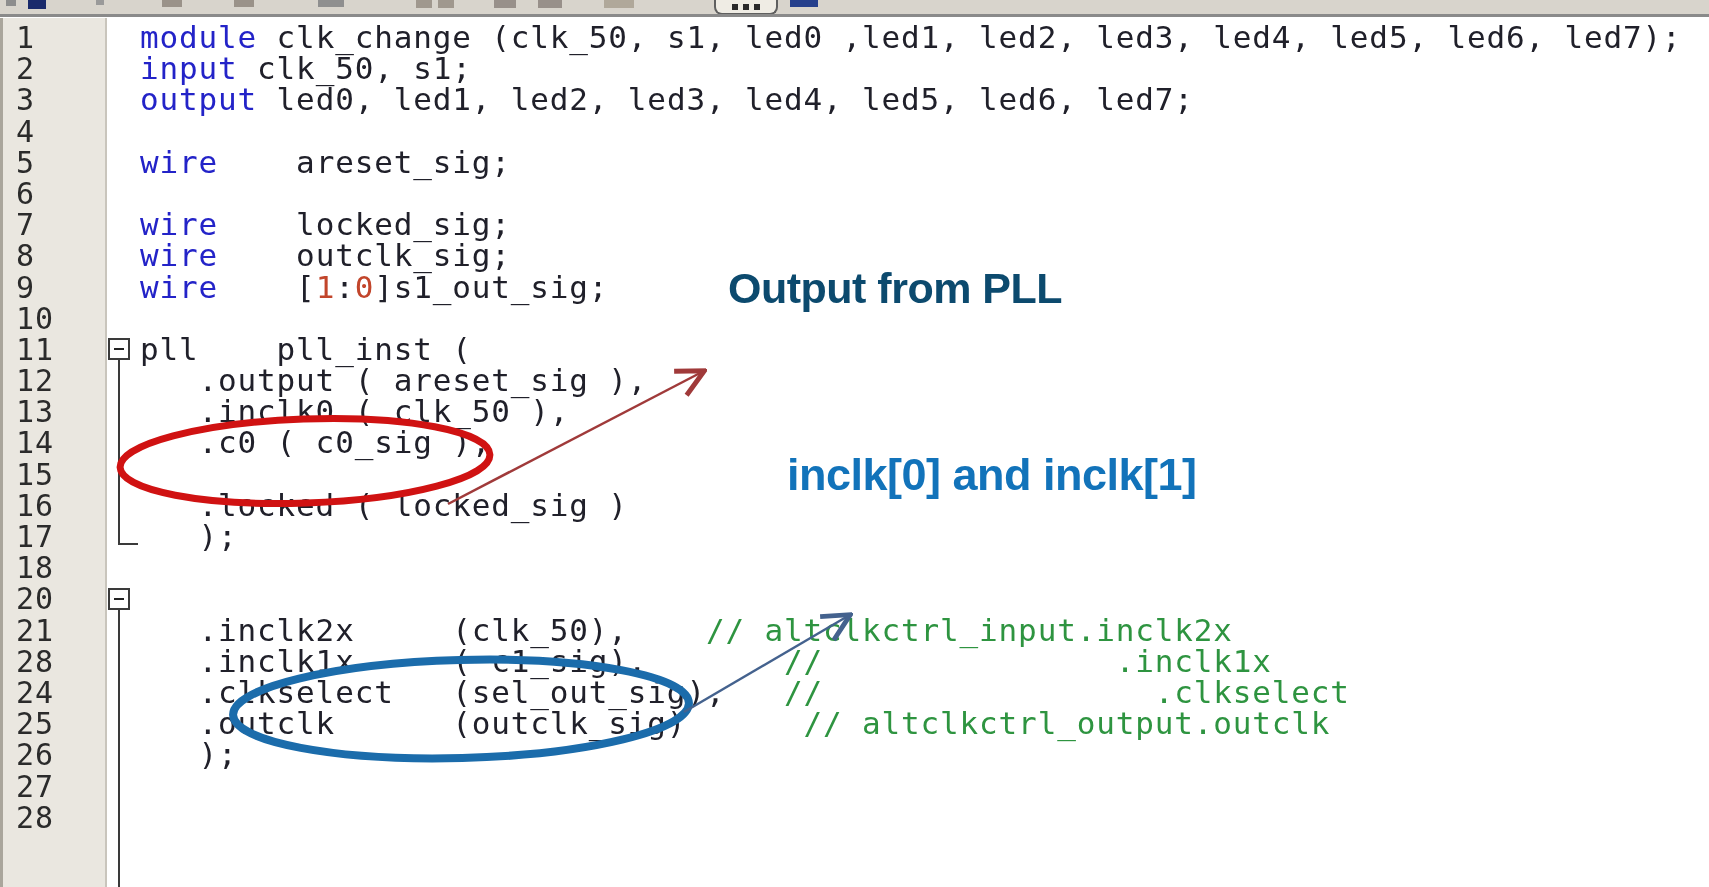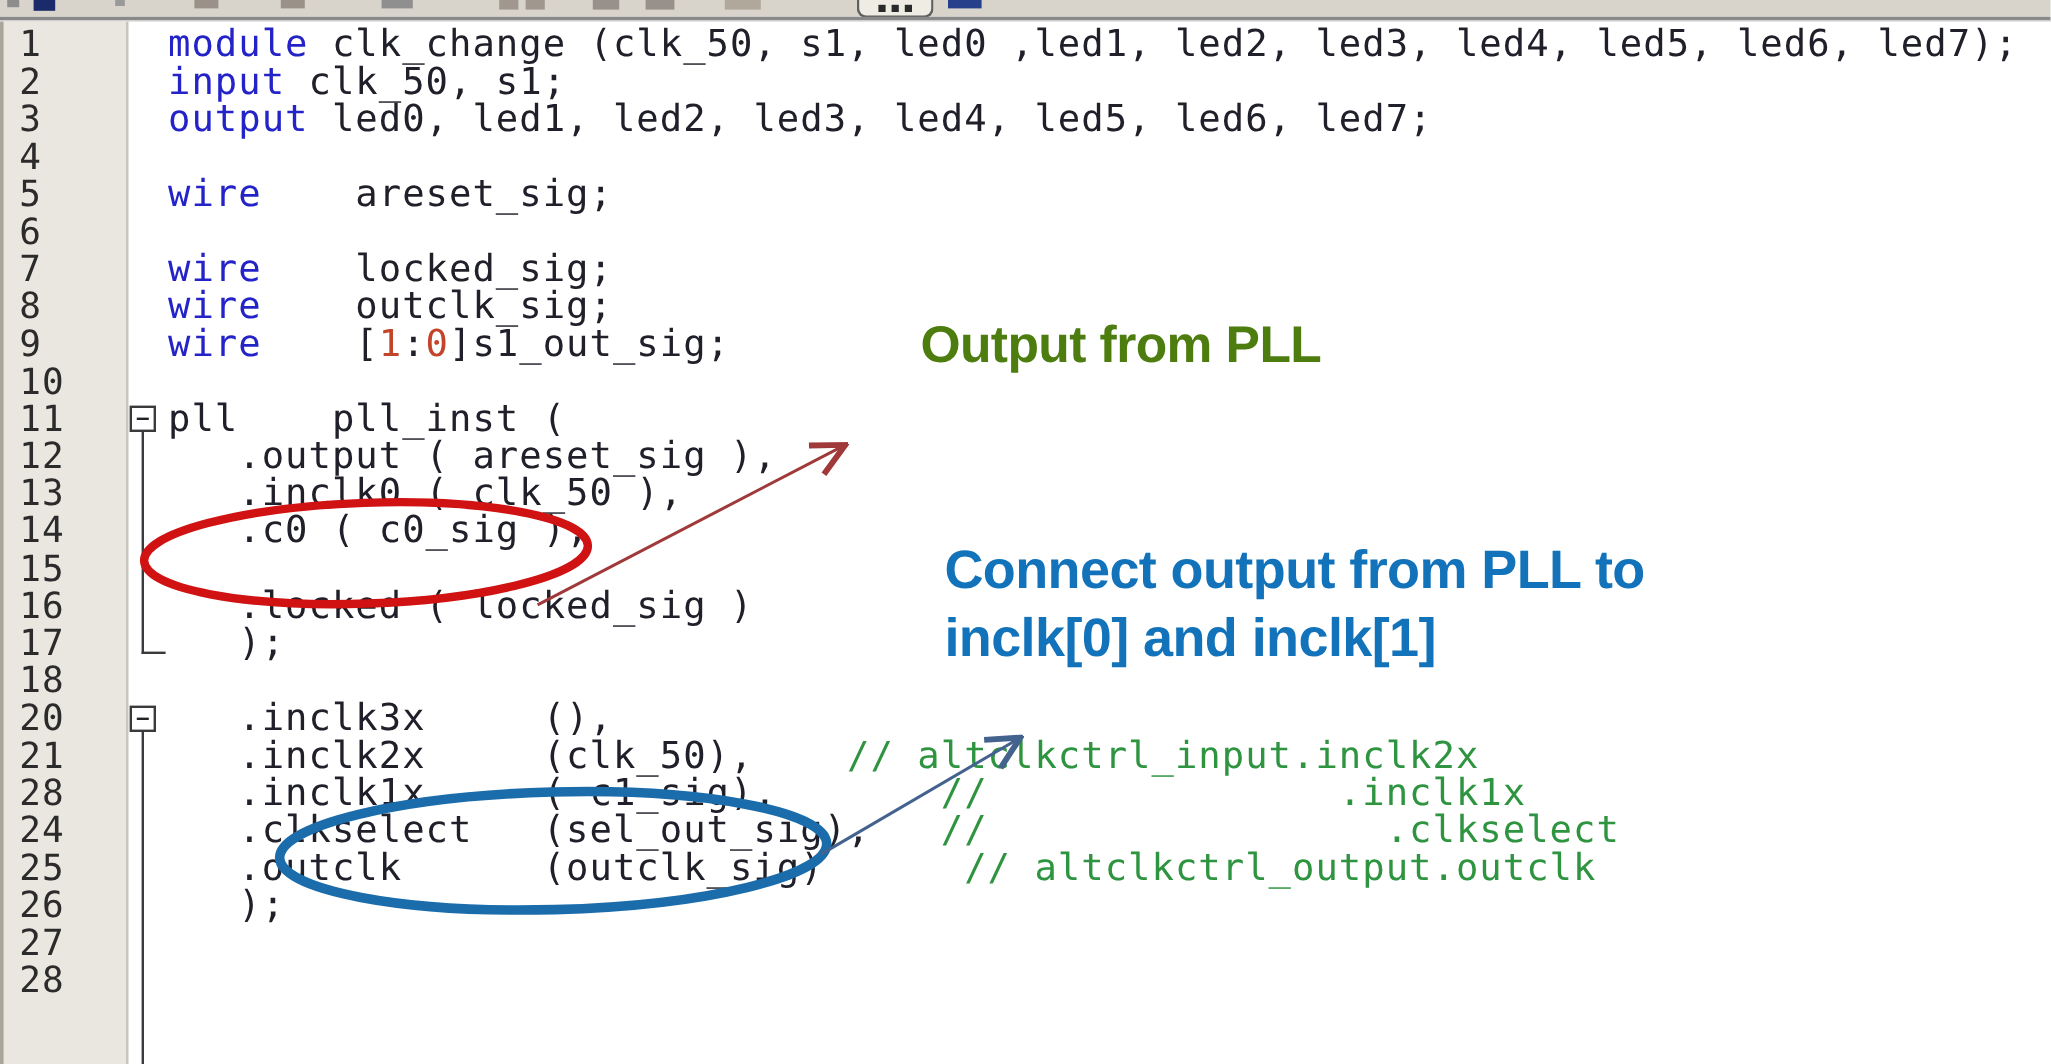--- a/index.html
+++ b/index.html
@@ -80,21 +80,21 @@
       <div class="row"><div class="ln">9</div><div class="code"><span class="kw">wire</span><span class="pl">    [</span><span class="num">1</span><span class="pl">:</span><span class="num">0</span><span class="pl">]s1_out_sig;</span></div></div>
       <div class="row"><div class="ln">10</div><div class="code"></div></div>
       <div class="row"><div class="ln">11</div><div class="code"><span class="pl">pll    pll_inst (</span></div></div>
       <div class="row"><div class="ln">12</div><div class="code"><span class="pl">   .output ( areset_sig ),</span></div></div>
       <div class="row"><div class="ln">13</div><div class="code"><span class="pl">   .inclk0 ( clk_50 ),</span></div></div>
       <div class="row"><div class="ln">14</div><div class="code"><span class="pl">   .c0 ( c0_sig ),</span></div></div>
       <div class="row"><div class="ln">15</div></div>
       <div class="row"><div class="ln">16</div><div class="code"><span class="pl">   .locked ( locked_sig )</span></div></div>
       <div class="row"><div class="ln">17</div><div class="code"><span class="pl">   );</span></div></div>
       <div class="row"><div class="ln">18</div><div class="code"></div></div>
-      <div class="row"><div class="ln">20</div><div class="code"><span class="pl">   .inclk3x     (),</span></div></div>
+      <div class="row"><div class="ln">20</div></div>
       <div class="row"><div class="ln">21</div><div class="code"><span class="pl">   .inclk2x     (clk_50),    </span><span class="cm">// altclkctrl_input.inclk2x</span></div></div>
       <div class="row"><div class="ln">28</div><div class="code"><span class="pl">   .inclk1x     ( c1_sig),       </span><span class="cm">//               .inclk1x</span></div></div>
       <div class="row"><div class="ln">24</div><div class="code"><span class="pl">   .clkselect   (sel_out_sig),   </span><span class="cm">//                 .clkselect</span></div></div>
       <div class="row"><div class="ln">25</div><div class="code"><span class="pl">   .outclk      (outclk_sig)      </span><span class="cm">// altclkctrl_output.outclk</span></div></div>
       <div class="row"><div class="ln">26</div><div class="code"><span class="pl">   );</span></div></div>
       <div class="row"><div class="ln">27</div><div class="code"></div></div>
       <div class="row"><div class="ln">28</div><div class="code"></div></div>
     </div>
 
   <div class="foldbox" style="left:108px;top:338px;">
@@ -115,19 +115,18 @@
       <marker id="arrowhead-blue" viewBox="0 0 12 12" refX="10" refY="6" markerWidth="13" markerHeight="13" orient="auto">
         <path id="arrowhead-blue-path" d="M1,1 L11,6 L1,11" fill="none" stroke="#44628e" stroke-width="1.8"></path>
       </marker>
     </defs>
     <ellipse id="red-ellipse" cx="305" cy="461" rx="185" ry="42" fill="none" stroke="#d01212" stroke-width="7" transform="rotate(-2 305 461)"></ellipse>
     <line id="red-arrow" x1="448" y1="504" x2="702" y2="372" stroke="#a03a3a" stroke-width="2.5" marker-end="url(#arrowhead-red)"></line>
     <ellipse id="blue-ellipse" cx="461" cy="709" rx="228" ry="49" fill="none" stroke="#1b6cab" stroke-width="8" transform="rotate(-1.5 461 709)"></ellipse>
     <line id="blue-arrow" x1="684" y1="712" x2="848" y2="616" stroke="#44628e" stroke-width="2.5" marker-end="url(#arrowhead-blue)"></line>
   </svg>
 
-  <div id="red-label" class="ann-label" style="color: #4d7c0f; margin-left: 39px;">Output from PLL</div>
+  <div id="red-label" class="ann-label" style="color: #0c4a6e;">Output from PLL</div>
   <div id="blue-label" class="ann-label" style="color: rgb(18, 115, 186);">
-    <div>Connect output from PLL to</div>
     <div>inclk[0] and inclk[1]</div>
   </div>
 
 </div>
 
 </body></html>

